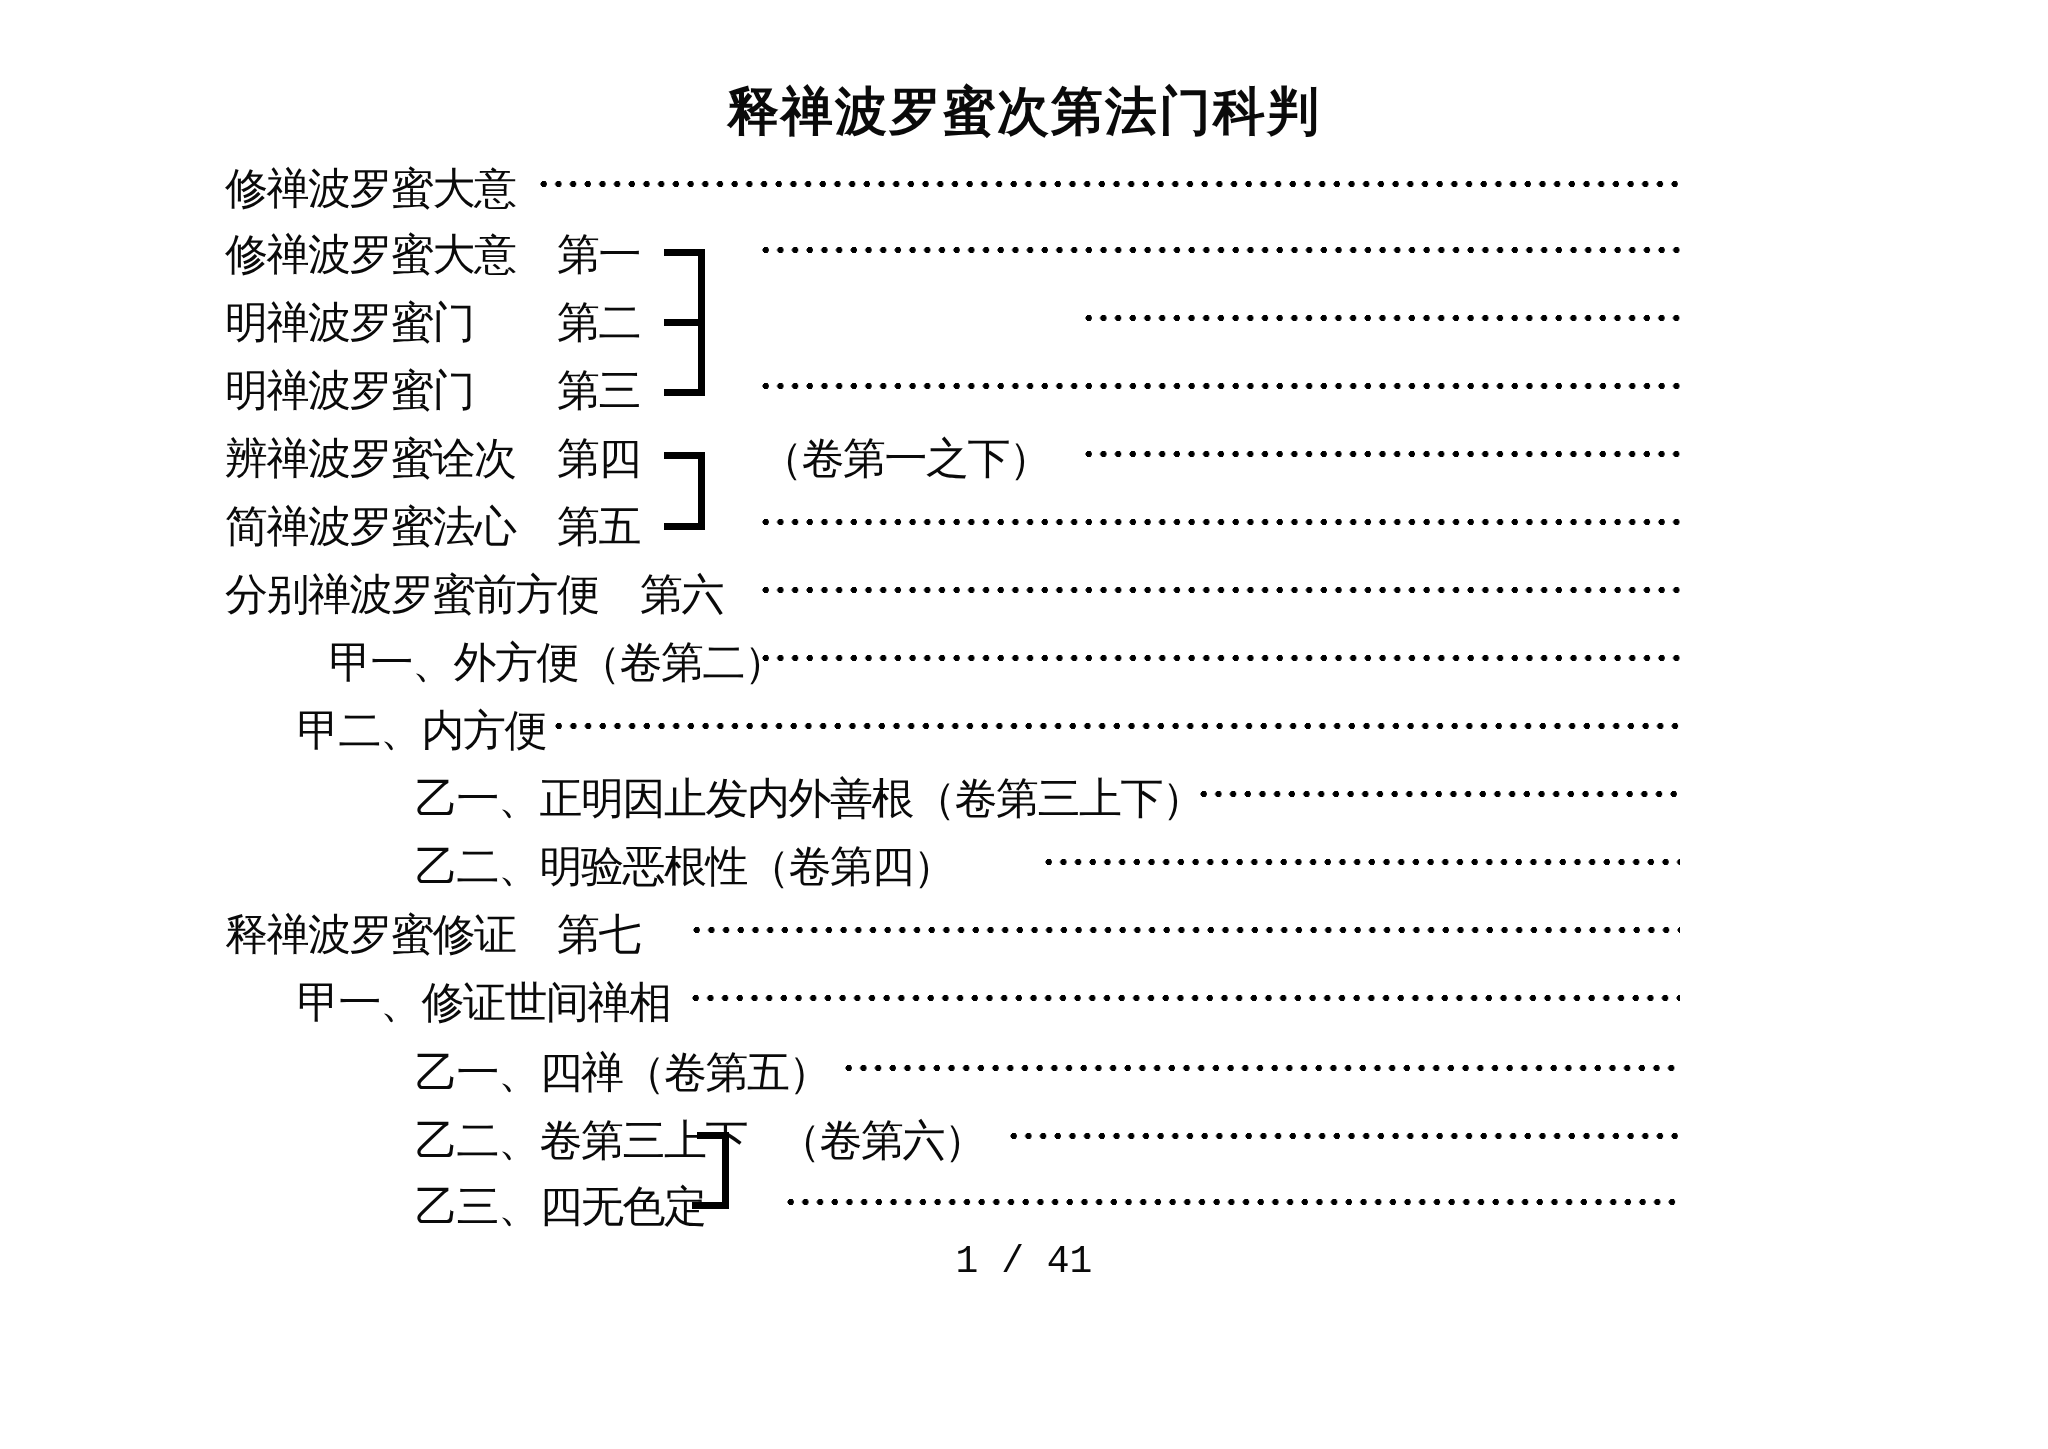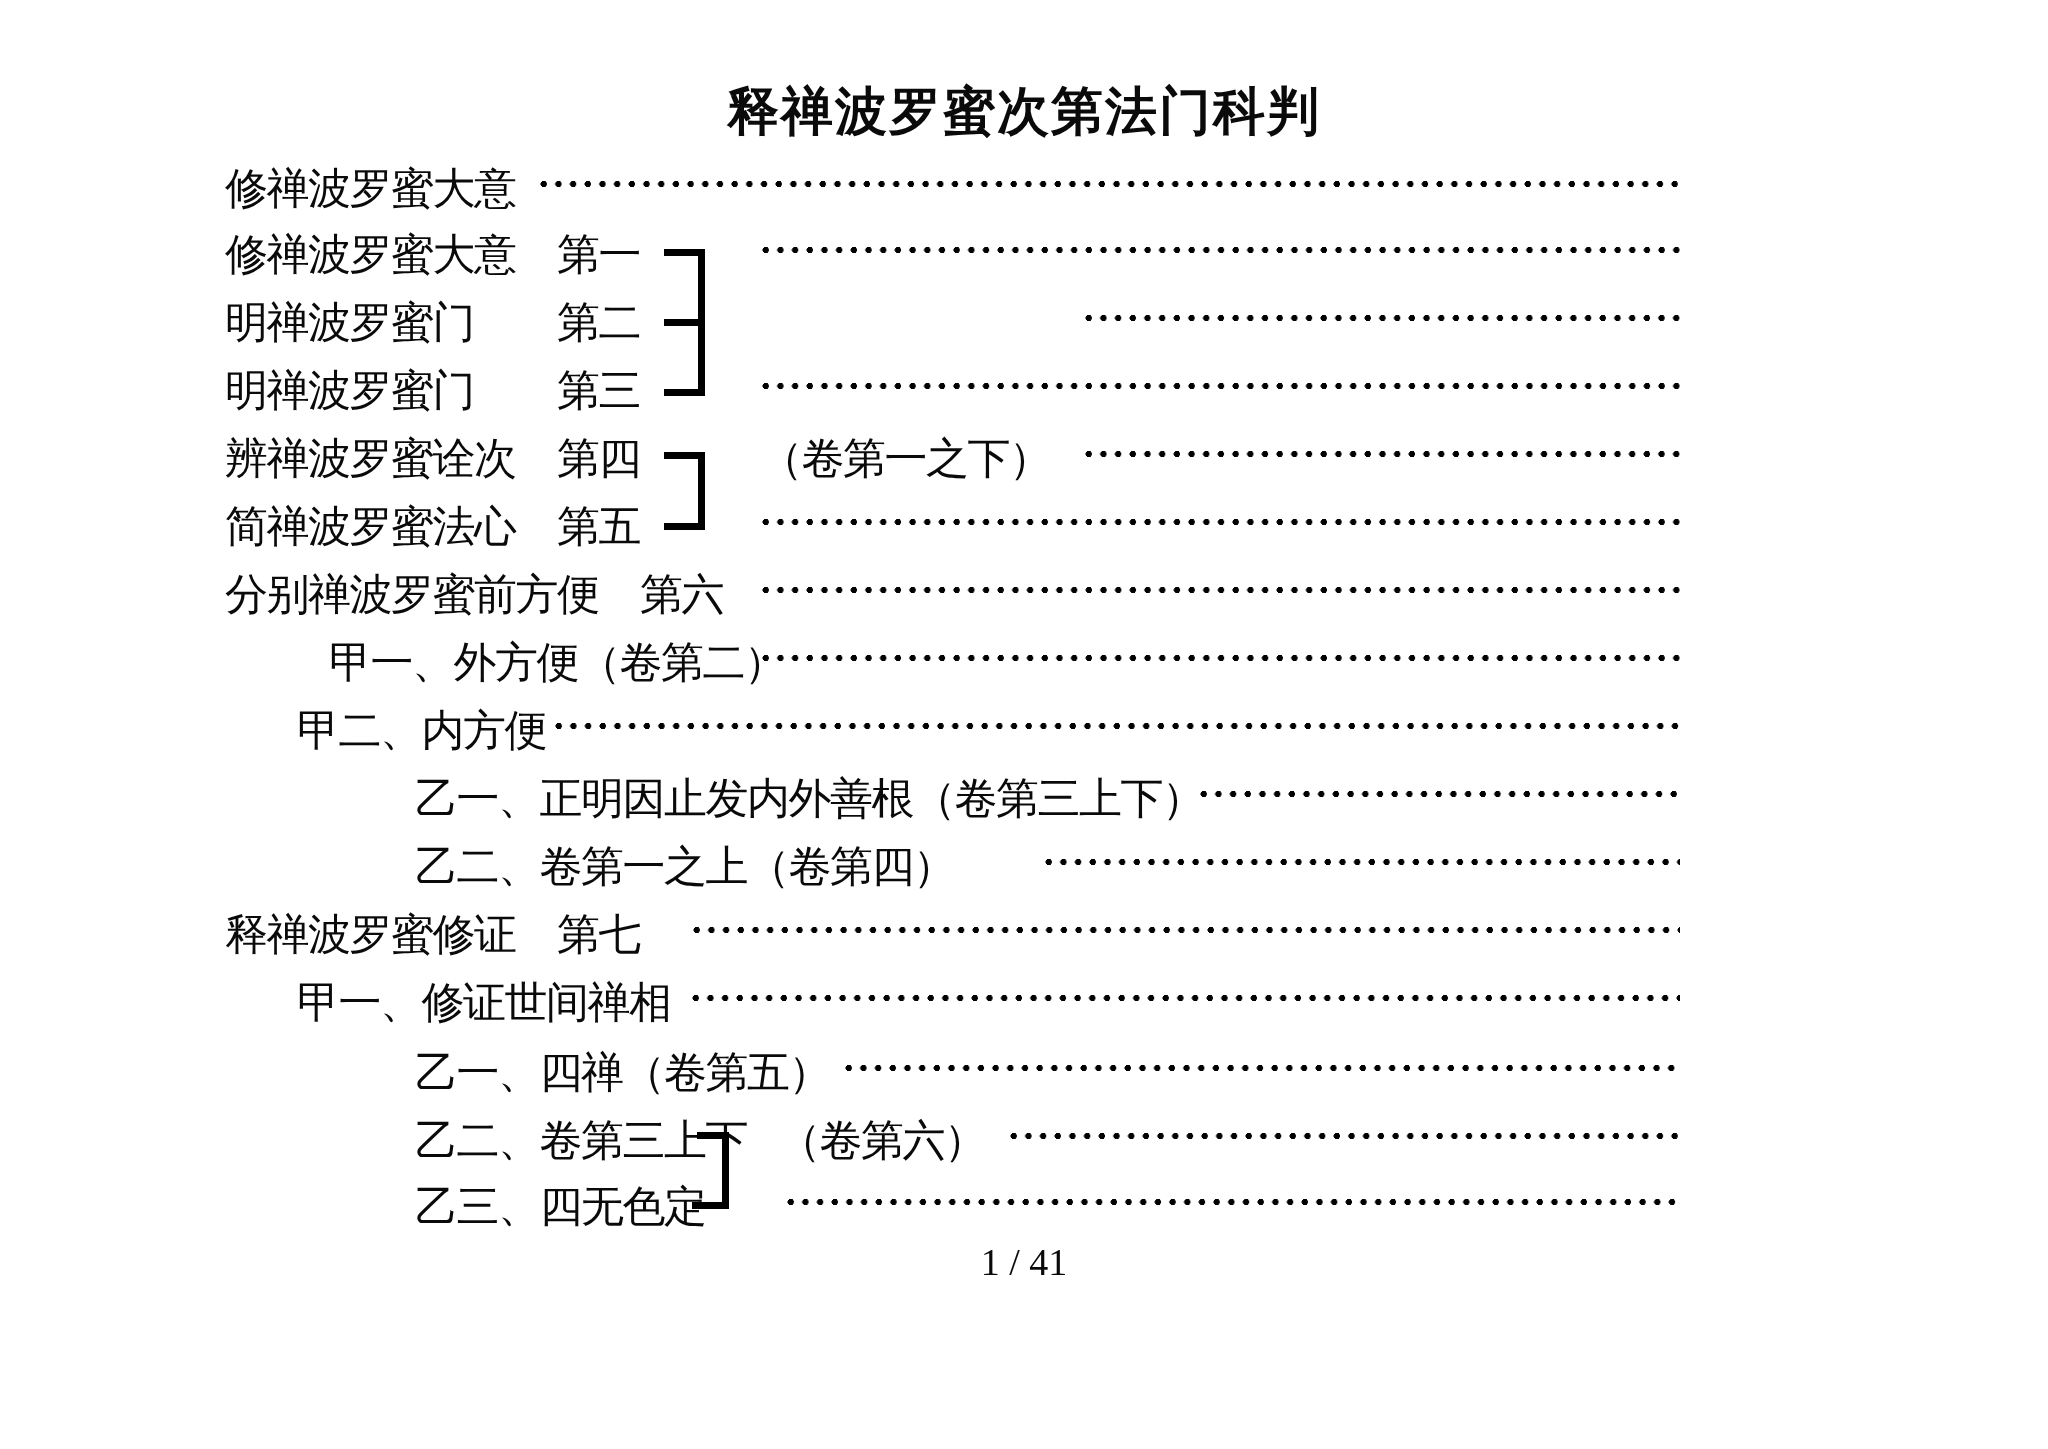--- a/index.html
+++ b/index.html
@@ -26,21 +26,21 @@
     background-image:radial-gradient(circle 3.2px at 3.6px 4px, #000 97%, rgba(0,0,0,0) 100%);
     background-size:14.7px 8px;
     background-repeat:repeat-x;
   }
 
   .vbar, .tick { position:absolute; background:#000; }
 
   .pageno {
     position:absolute; top:1240px; left:0; width:2048px;
     text-align:center; font-size:38px; line-height:44px;
-    font-family:Liberation Serif, serif;
+    font-family:Liberation Mono, monospace;
     white-space:pre;
   }
 </style>
 </head>
 <body>
 
 <div class="page">
 
   <div class="title">释禅波罗蜜次第法门科判</div>
 
@@ -77,21 +77,21 @@
 
   <span class="lbl" style="left:297px; top:638px;margin-left:32px;">甲一、外方便（卷第二）</span>
   <div class="dots" style="left:762px; top:654px; width:918px;"></div>
 
   <span class="lbl" style="left:297px; top:706px;">甲二、内方便</span>
   <div class="dots" style="left:555px; top:722px; width:1125px;"></div>
 
   <span class="lbl" style="left:415px; top:774px;">乙一、正明因止发内外善根（卷第三上下）</span>
   <div class="dots" style="left:1200px; top:790px; width:480px;"></div>
 
-  <span class="lbl" style="left:415px; top:842px;">乙二、卷第一之上（卷第四）</span>
+  <span class="lbl" style="left:415px; top:842px;">乙二、明验恶根性（卷第四）</span>
   <div class="dots" style="left:1045px; top:858px; width:635px;"></div>
 
   <span class="lbl" style="left:225px; top:910px;">释禅波罗蜜修证　第七</span>
   <div class="dots" style="left:693px; top:926px; width:987px;"></div>
 
   <span class="lbl" style="left:297px; top:978px;">甲一、修证世间禅相</span>
   <div class="dots" style="left:692px; top:994px; width:988px;"></div>
 
   <span class="lbl" style="left:415px; top:1048px;">乙一、四禅（卷第五）</span>
   <div class="dots" style="left:845px; top:1064px; width:835px;"></div>

